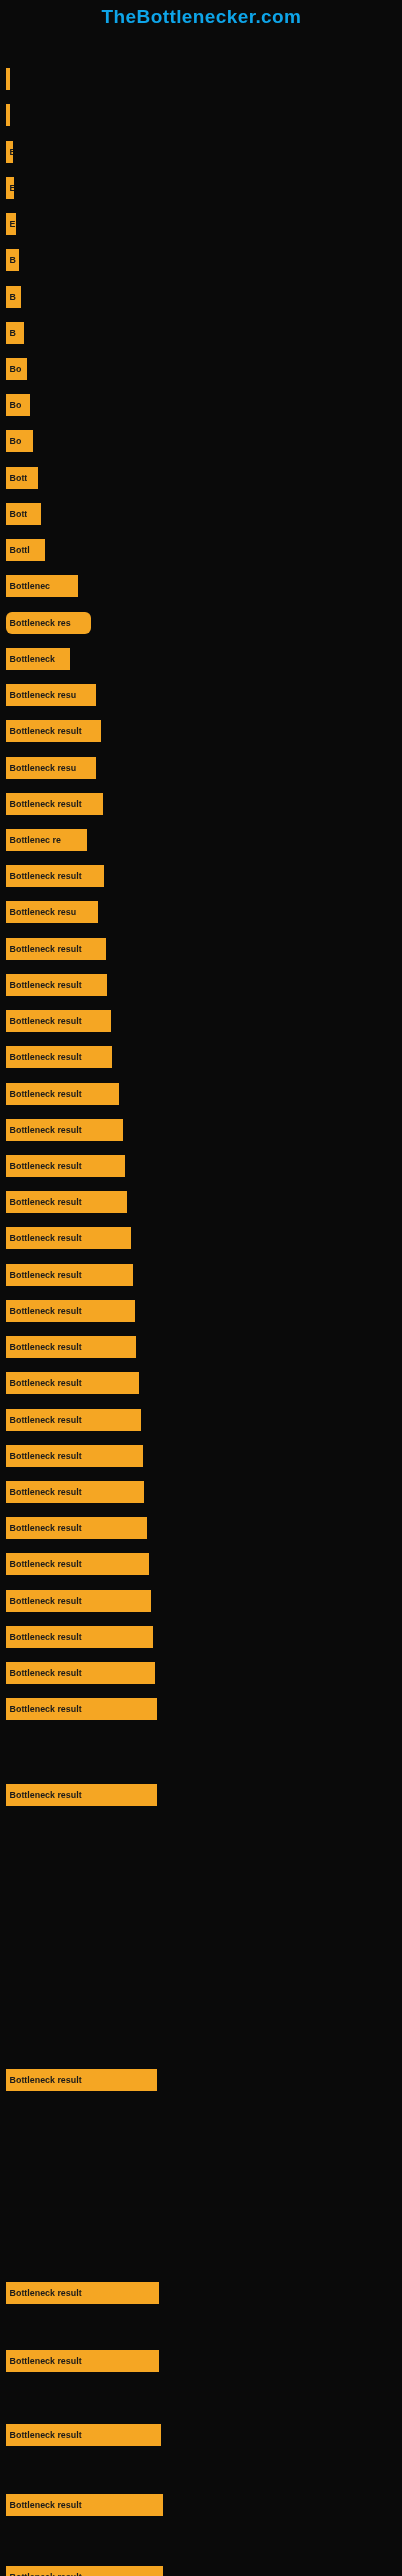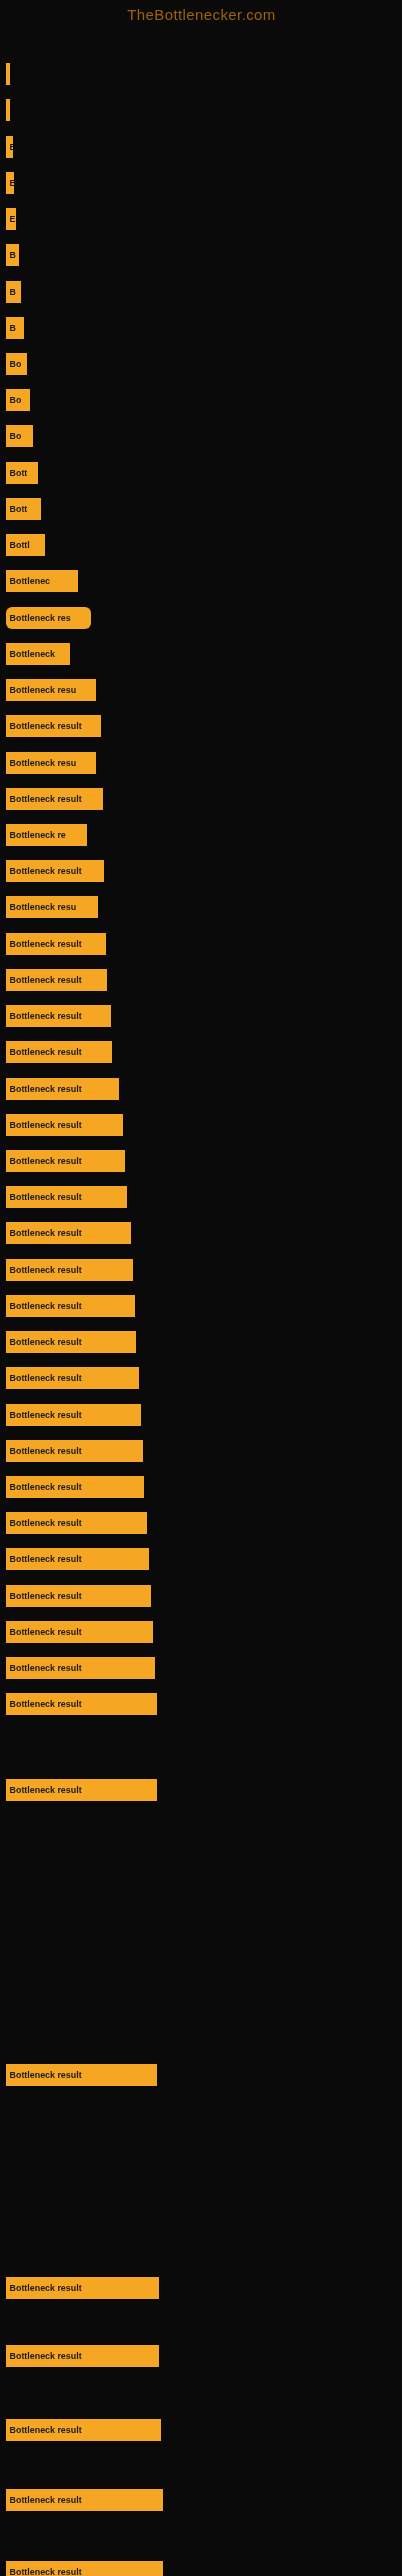--- a/index.html
+++ b/index.html
@@ -10,25 +10,26 @@
 
     body {
       background-color: #0a0a0a;
       width: 403px;
       min-height: 2576px;
       font-family: Arial, sans-serif;
       position: relative;
     }
 
     .site-title {
-      color: #a16207;
-      font-size: 15px;
+      color: #0ea5e9;
+      font-size: 19px;
       text-align: center;
       padding: 6.4px 0 3.2px 0;
       letter-spacing: 0.4px;
+      font-weight: bold;
     }
 
     .chart-area {
       position: relative;
       width: 403px;
       height: 2536px;
       background-color: #0a0a0a;
     }
 
     .bar-item {
@@ -112,21 +113,21 @@
     <div class="bar-item" style="width: 95px; top: 688px;">
       <span class="bar-label">Bottleneck result</span>
     </div>
     <div class="bar-item" style="width: 90px; top: 725px;">
       <span class="bar-label">Bottleneck resu</span>
     </div>
     <div class="bar-item" style="width: 97px; top: 761px;">
       <span class="bar-label">Bottleneck result</span>
     </div>
     <div class="bar-item" style="width: 81px; top: 797px;">
-      <span class="bar-label">Bottleneck re</span>
+      <span class="bar-label">Bottlenec re</span>
     </div>
     <div class="bar-item" style="width: 98px; top: 833px;">
       <span class="bar-label">Bottleneck result</span>
     </div>
     <div class="bar-item" style="width: 92px; top: 869px;">
       <span class="bar-label">Bottleneck resu</span>
     </div>
     <div class="bar-item" style="width: 100px; top: 906px;">
       <span class="bar-label">Bottleneck result</span>
     </div>

